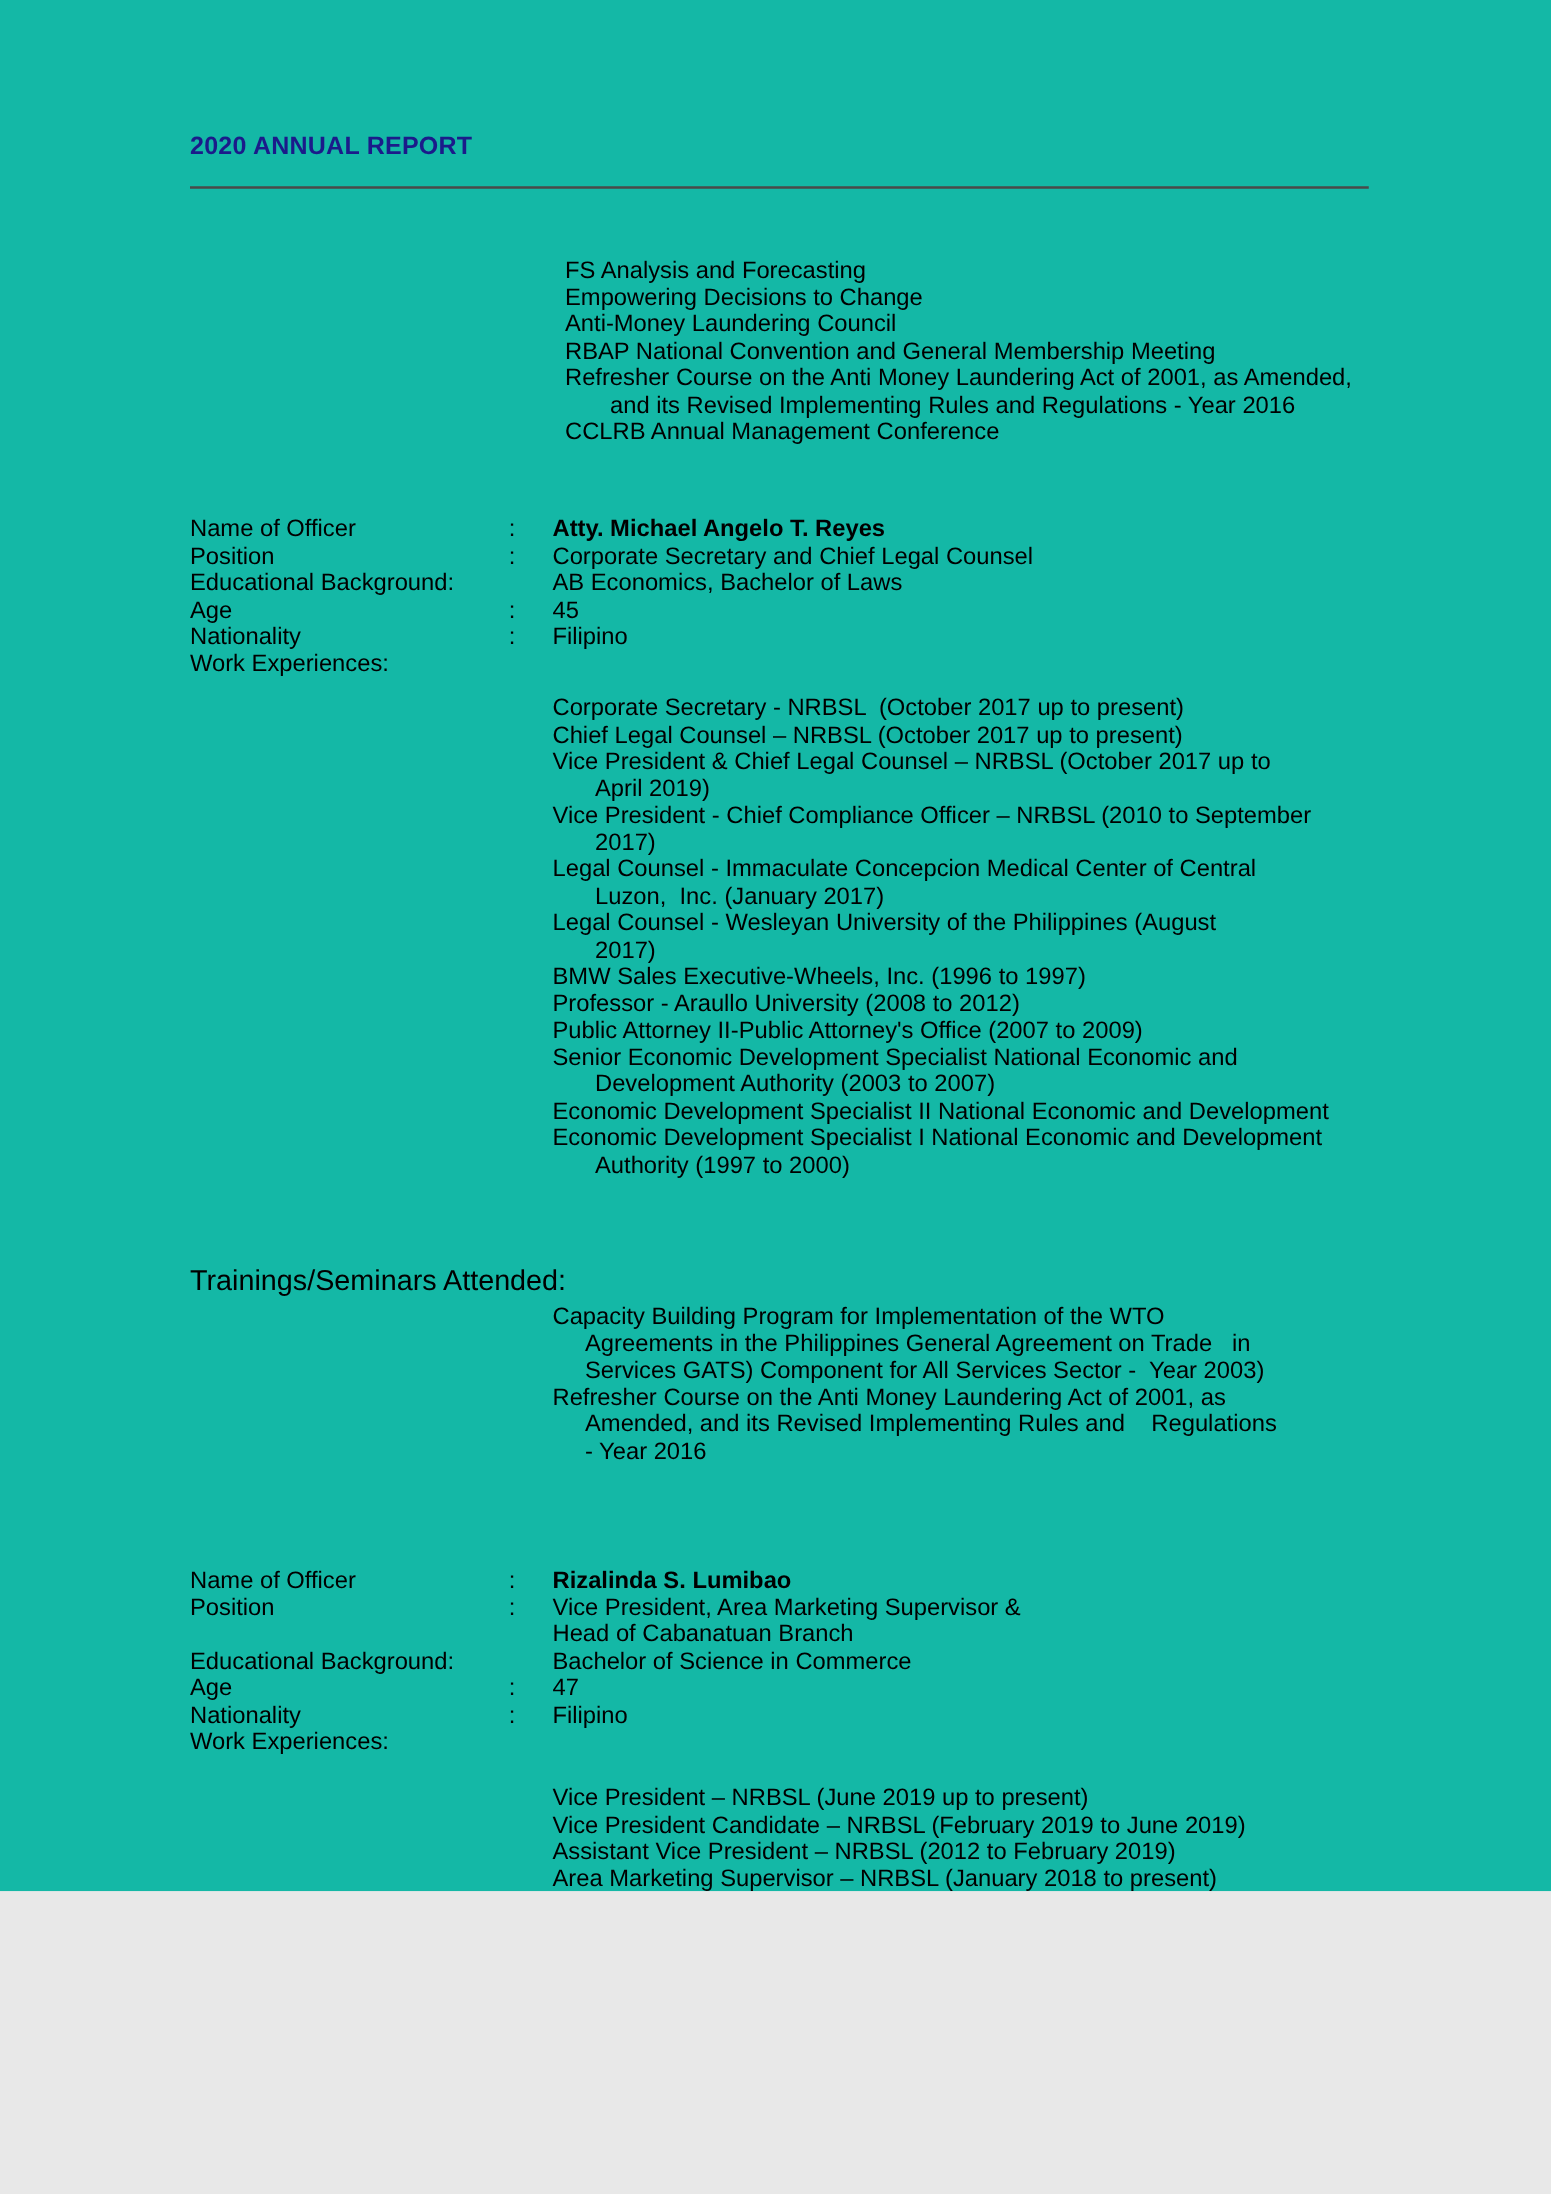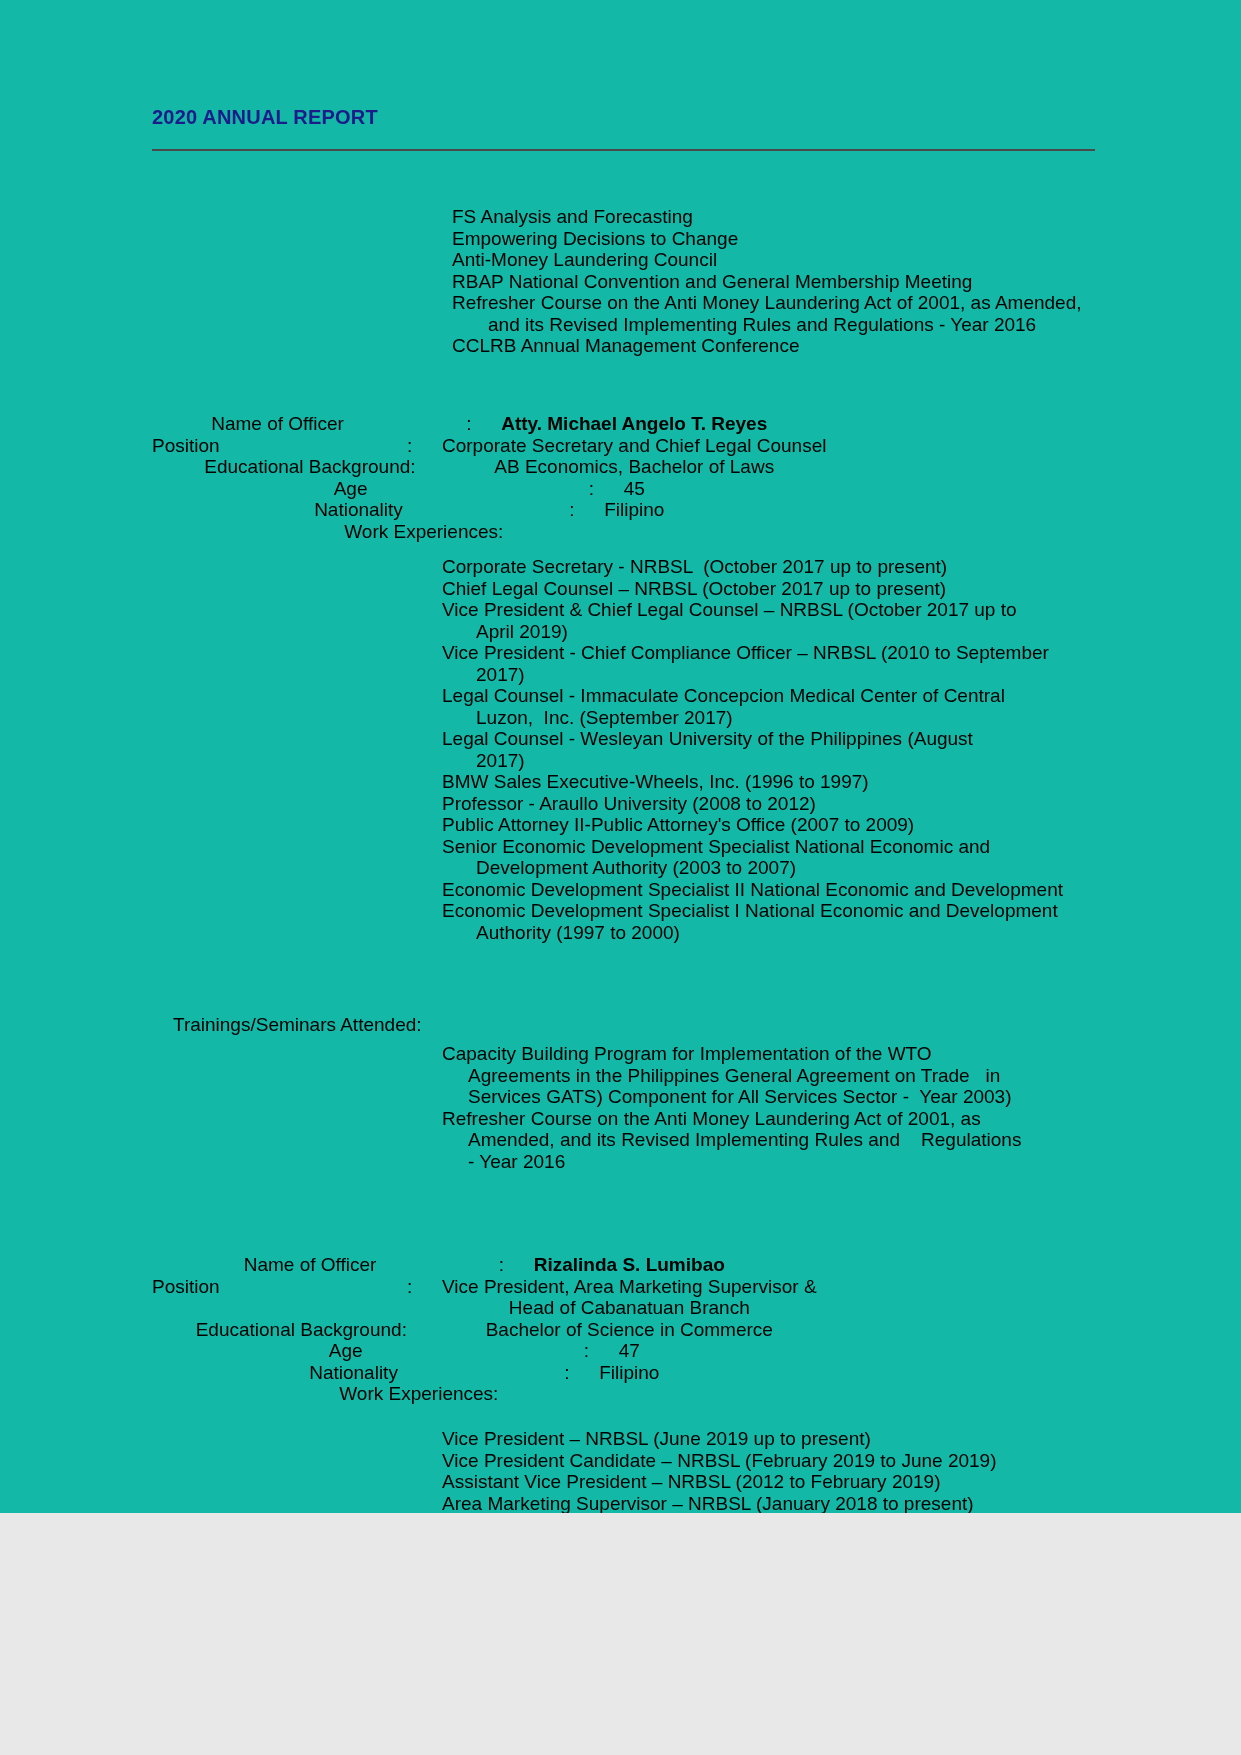--- a/index.html
+++ b/index.html
@@ -18,29 +18,29 @@
     letter-spacing:0.2px;white-space:pre;
   }
   .hdr-rule{
     position:absolute;left:152px;top:149px;width:943px;height:2px;
     background:var(--rule,#4a4a4a);
   }
   .top-list{position:absolute;left:452px;top:165px;margin-top:41px;--ind:36px;}
   .fields{position:absolute;left:152px;font-size:19px;line-height:21.5px;}
   .fields-1{top:413px;}
   .fields-2{top:1254px;}
-  .field-row{display:flex;justify-content:center;}
+  .field-row{display:flex;}
   .f-label{width:255px;flex:none;white-space:pre;}
   .f-colon{width:35px;flex:none;white-space:pre;}
   .f-value{white-space:pre;}
   .bold{font-weight:bold;}
   .work-list-1{position:absolute;left:442px;top:556px;--ind:34px;}
   .trainings-label{
     position:absolute;left:152px;top:1014px;
-    font-size:19px;line-height:21.5px;white-space:pre;margin-left:21px;
+    font-size:23px;line-height:21.5px;white-space:pre;
   }
   .trainings-list{position:absolute;left:442px;top:1043px;--ind:26px;}
   .work-list-2{position:absolute;left:442px;top:1428px;--ind:34px;}
   .indent{padding-left:var(--ind,34px);}
   .ftr-rule{
     position:absolute;left:148px;top:1551px;width:947px;height:2px;
     background:var(--rule,#4a4a4a);
   }
   .ftr-text{
     position:absolute;left:152px;top:1576px;
@@ -103,21 +103,21 @@
     </div>
 
   <div class="work-list-1">
       <div class="line">Corporate Secretary - NRBSL  (October 2017 up to present)</div>
       <div class="line">Chief Legal Counsel – NRBSL (October 2017 up to present)</div>
       <div class="line">Vice President &amp; Chief Legal Counsel – NRBSL (October 2017 up to</div>
       <div class="line indent">April 2019)</div>
       <div class="line">Vice President - Chief Compliance Officer – NRBSL (2010 to September</div>
       <div class="line indent">2017)</div>
       <div class="line">Legal Counsel - Immaculate Concepcion Medical Center of Central</div>
-      <div class="line indent">Luzon,  Inc. (September 2017)</div>
+      <div class="line indent">Luzon,  Inc. (January 2017)</div>
       <div class="line">Legal Counsel - Wesleyan University of the Philippines (August</div>
       <div class="line indent">2017)</div>
       <div class="line">BMW Sales Executive-Wheels, Inc. (1996 to 1997)</div>
       <div class="line">Professor - Araullo University (2008 to 2012)</div>
       <div class="line">Public Attorney II-Public Attorney's Office (2007 to 2009)</div>
       <div class="line">Senior Economic Development Specialist National Economic and</div>
       <div class="line indent">Development Authority (2003 to 2007)</div>
       <div class="line">Economic Development Specialist II National Economic and Development</div>
       <div class="line">Economic Development Specialist I National Economic and Development</div>
       <div class="line indent">Authority (1997 to 2000)</div>

